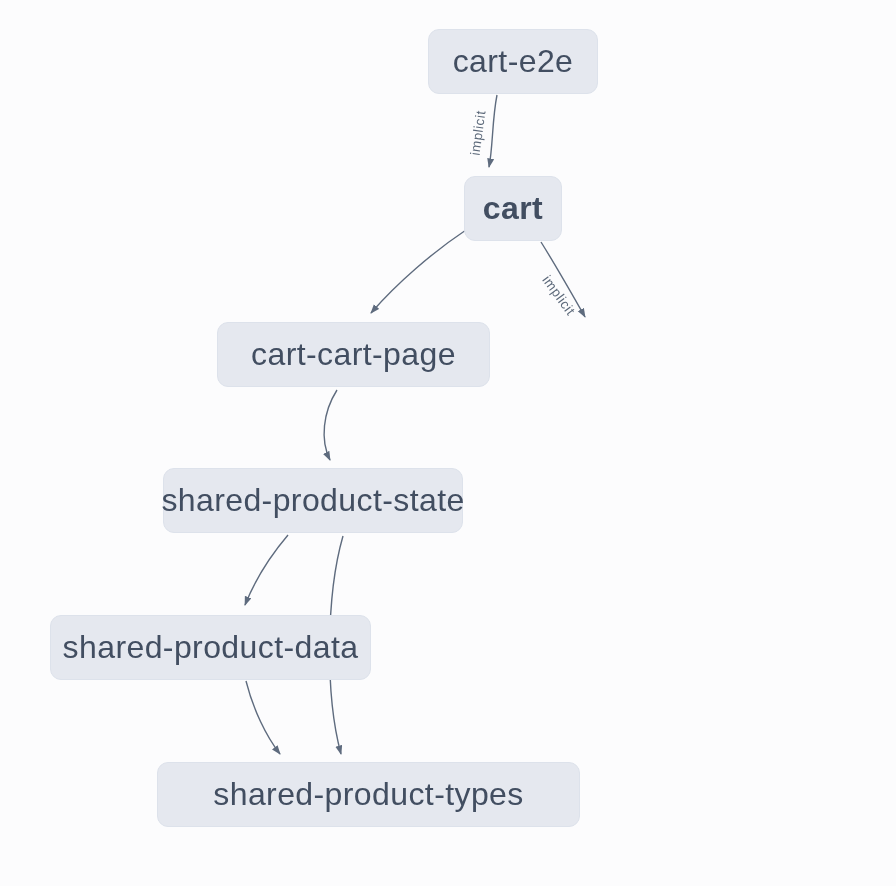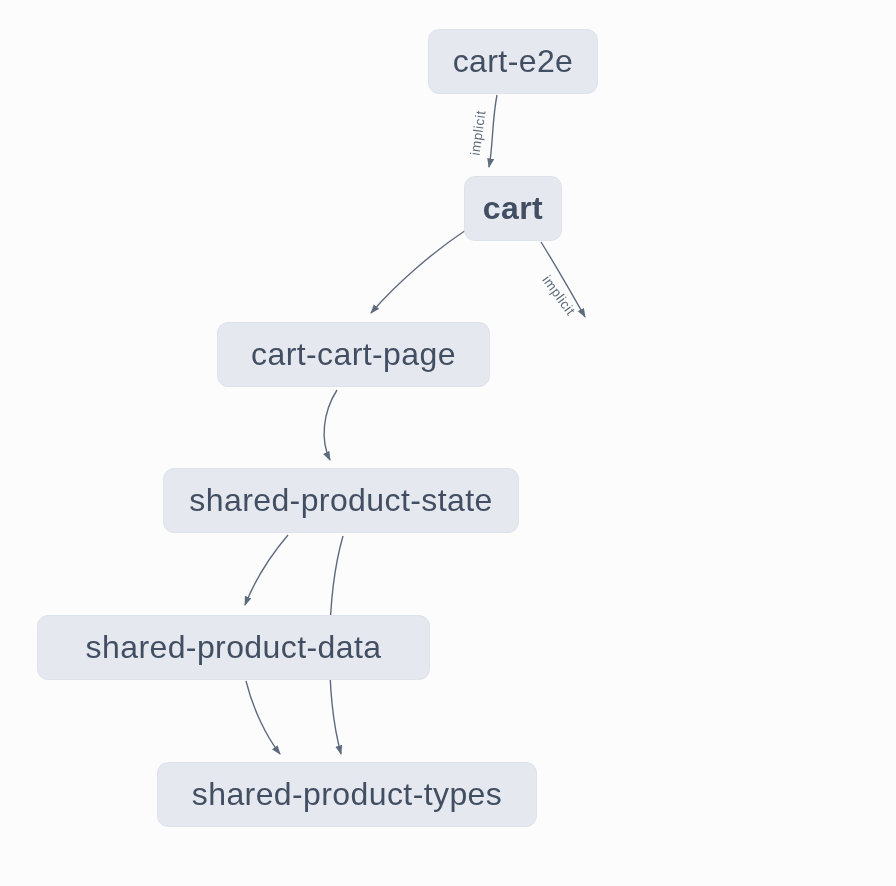--- a/index.html
+++ b/index.html
@@ -90,25 +90,25 @@
 
   <div class="node" style="left:464px; top:176px; width:98px;font-weight:bold;">
     <span class="node-label">cart</span>
   </div>
 
   <div class="node" style="left:217px; top:322px; width:273px;">
     <span class="node-label">cart-cart-page</span>
   </div>
 
 
-  <div class="node" style="left:163px; top:468px; width:356px;">
+  <div class="node" style="left:163px; top:468px; width:300px;">
     <span class="node-label">shared-product-state</span>
   </div>
 
-  <div class="node" style="left:37px; top:615px; width:393px;">
+  <div class="node" style="left:50px; top:615px; width:321px;">
     <span class="node-label">shared-product-data</span>
   </div>
 
-  <div class="node" style="left:157px; top:762px; width:380px;">
+  <div class="node" style="left:157px; top:762px; width:423px;">
     <span class="node-label">shared-product-types</span>
   </div>
 
 </div>
 
 </body></html>

